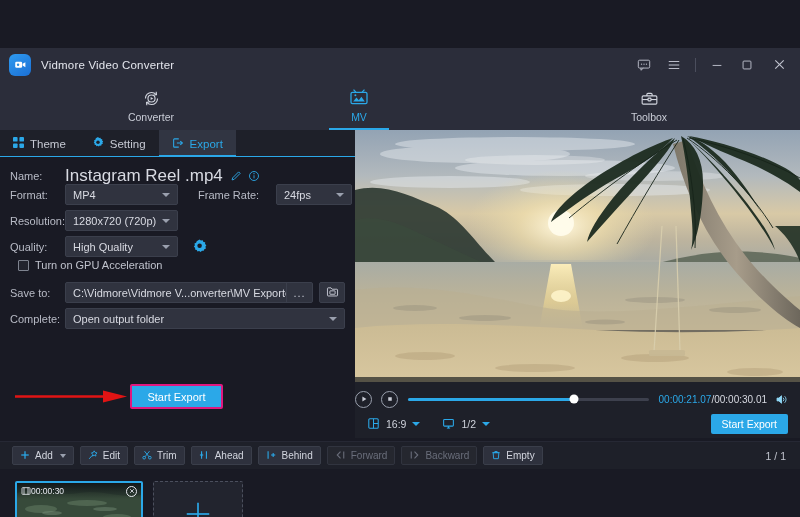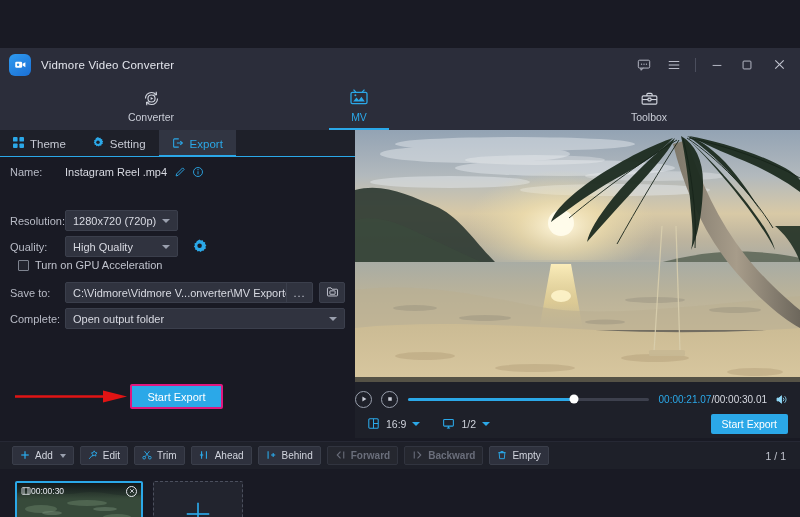--- a/index.html
+++ b/index.html
@@ -83,21 +83,21 @@
   .sel {
     background:#30333f; border:1px solid #3b3f4c; border-radius:2px;
     height:21px; display:flex; align-items:center; padding:0 7px;
     font-size:11px; color:#d8dae2; position:relative; cursor:default;
   }
   .sel .cap { flex:1; white-space:nowrap; overflow:hidden; }
   .caret {
     width:0;height:0;border-left:4px solid transparent;border-right:4px solid transparent;
     border-top:4.5px solid #9aa0ae; margin-left:6px;
   }
-  .namefield { font-size:11px; color:#d8dae2; }
+  .namefield { font-size:17px; color:#d8dae2; }
   .icobtn { display:flex; align-items:center; justify-content:center; cursor:default; }
 
   .chkrow { position:absolute; left:10px; top:211px; display:flex; align-items:center; gap:6px;padding-left:8px; }
   .chkbox { width:11px; height:11px; border:1px solid #7e838f; background:#22242e; border-radius:1px; }
   .chklbl { font-size:11px; color:#c0c3cd; }
 
   .pathbox {
     background:#30333f; border:1px solid #3b3f4c; border-radius:2px;
     height:21px; display:flex; align-items:center; font-size:11px; color:#d8dae2;
   }
@@ -159,21 +159,21 @@
   .btoolbar {
     position:absolute; left:0; top:393px; width:800px; height:28px;
     background:#1e2029; display:flex; align-items:center; padding-left:12px; gap:6px;
     border-top:1px solid #262834;
   }
   .tbtn {
     height:19px; background:#2e313d; border:1px solid #3a3e4a; border-radius:2px;
     display:flex; align-items:center; gap:5px; padding:0 7px;
     font-size:10px; color:#d2d5de; cursor:default;
   }
-  .tbtn.disabled { color:#6a6e7b; background:#25272f; border-color:#31343f;font-weight:bold; }
+  .tbtn.disabled { color:#6a6e7b; background:#25272f; border-color:#31343f; }
   .tbtn .sep-caret{ width:0;height:0;border-left:3.5px solid transparent;border-right:3.5px solid transparent;
               border-top:4px solid #9aa0ae; margin-left:2px;}
   .pagenum {
     margin-left:auto; margin-right:14px; font-size:10.5px; color:#c2c5cf;
   }
 
   
   .thumbs { position:absolute; left:0; top:421px; width:800px; height:96px; background:#191a24; }
   .thumb {
     position:absolute; left:15px; top:12px; width:128px; height:70px;
@@ -349,20 +349,32 @@
       </span>
       <span class="icobtn" style="margin-left:6px;">
         <svg width="12" height="12" viewBox="0 0 16 16" fill="none" stroke="#2ba8e8" stroke-width="1.2">
           <circle cx="8" cy="8" r="6"></circle>
             <line x1="8" y1="7" x2="8" y2="11.2"></line>
             <circle cx="8" cy="4.9" r=".85" fill="#2ba8e8" stroke="none"></circle>
         </svg>
       </span>
     </div>
 
+    <div class="frow" style="left:10px; top:27px;">
+      <span class="flabel" style="width:55px;">Format:</span>
+      <div class="sel" style="width:113px;">
+        <span class="cap">MP4</span>
+        <span class="caret"></span>
+      </div>
+      <span class="flabel" style="margin-left:20px; width:78px;">Frame Rate:</span>
+      <div class="sel" style="width:76px;">
+        <span class="cap">24fps</span>
+        <span class="caret"></span>
+      </div>
+    </div>
 
     <div class="frow" style="left:10px; top:53px;">
       <span class="flabel" style="width:55px;">Resolution:</span>
       <div class="sel" style="width:113px;">
         <span class="cap">1280x720 (720p)</span>
         <span class="caret"></span>
       </div>
     </div>
 
     <div class="frow" style="left:10px; top:79px;">

